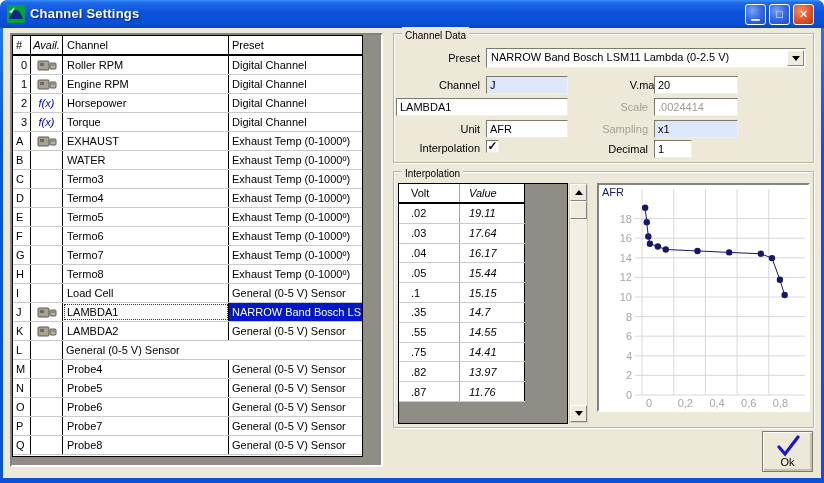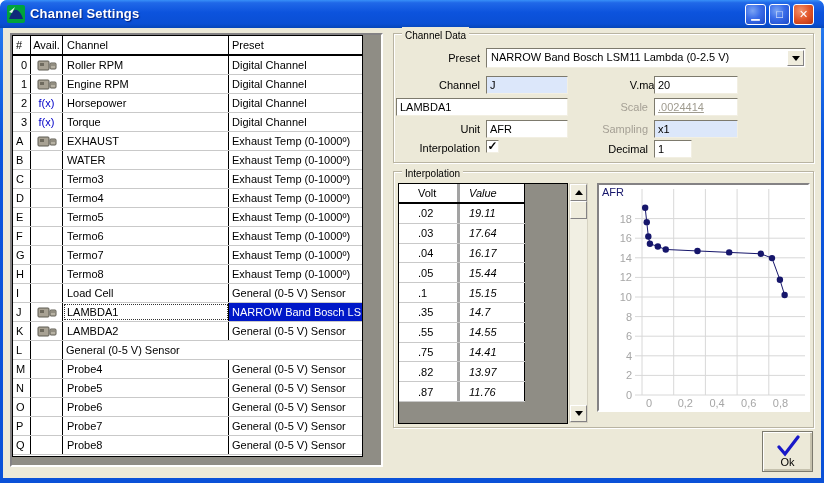--- a/index.html
+++ b/index.html
@@ -25,61 +25,61 @@
   
   #channel-grid { position:absolute; left:10px; top:33px; width:373px; height:434px;
     background:#8f8d85; border:2px solid; border-color:#848284 #ffffff #ffffff #848284; }
   #grid-white { position:absolute; left:0; top:0; width:351px; height:422px;
     background:#fff; border:1px solid #000; }
   .g-hrow { display:flex; height:20px; background:#fff; border-bottom:2px solid #000; }
   .g-row  { display:flex; height:19px; background:#fff; border-bottom:1px solid #c9c9c9; }
   .g-cell { border-right:1px solid #000; font-size:11px; color:#000; overflow:hidden;
     white-space:nowrap; display:flex; align-items:center; padding:0 3px; }
   .c0 { width:18px; flex:none; }
-  .c1 { width:32px; flex:none; justify-content:center; }
+  .c1 { width:32px; flex:none; justify-content:center;font-style:italic; }
   .c2 { width:166px; flex:none; padding-left:4px; }
   .c3 { flex:1; border-right:none; }
   .num-right { justify-content:flex-end; }
   .fx { color:#0000c8; font-size:11px; }
   .sel-cell { background:#0018c8; color:#fff; }
   .focus-cell { outline:1px dotted #333; outline-offset:-2px; }
 
   
   .groupbox { position:absolute; border:1px solid #b9b4a2;
     box-shadow:inset 1px 1px 0 #ffffff, 1px 1px 0 #ffffff; }
   .gb-title { position:absolute; top:-7px; left:8px; background:#ece9d8; padding:3px 3px;
     font-size:10px; color:#000; }
   .lbl { position:absolute; font-size:11px; color:#000; text-align:right; }
   .lbl-dis { color:#a5a095; }
   .field { position:absolute; background:#fff; border:1px solid;
     border-color:#7d7a6d #f2efe2 #f2efe2 #7d7a6d; font-size:11px; color:#000;
     padding:2px 3px; height:18px; overflow:hidden; white-space:nowrap; }
   .f-blue { background:#dce7fa; }
-  .f-dis { color:#9f9b8f;text-decoration:underline; }
+  .f-dis { color:#9f9b8f; }
   #preset-combo { position:absolute; left:486px; top:48px; width:320px; height:20px;
     background:#fff; border:1px solid; border-color:#7d7a6d #f2efe2 #f2efe2 #7d7a6d; }
   #preset-combo .cb-text { position:absolute; left:4px; top:2px; font-size:11px; white-space:nowrap; }
   .drop-btn { position:absolute; right:1px; top:1px; width:17px; height:16px;
     background:#efecdd; border:1px solid; border-color:#fff #848284 #848284 #fff;
     display:flex; align-items:center; justify-content:center; }
   .arrow-down { width:0; height:0; border-left:4px solid transparent;
     border-right:4px solid transparent; border-top:5px solid #000; }
   .arrow-up { width:0; height:0; border-left:4px solid transparent;
     border-right:4px solid transparent; border-bottom:5px solid #000; }
   #interp-check { position:absolute; left:486px; top:140px; width:13px; height:13px;
     background:#fff; border:1px solid; border-color:#7d7a6d #f2efe2 #f2efe2 #7d7a6d;
     font-size:12px; line-height:11px; text-align:center; color:#000; font-weight:bold; }
 
   
   #volt-grid { position:absolute; left:398px; top:183px; width:170px; height:241px;
     background:#8f8d85; border:1px solid #000; }
   .v-hrow { display:flex; height:20px; background:#fff; border-bottom:2px solid #000; width:126px; }
   .v-row { display:flex; height:19.8px; background:#fff; border-bottom:1px solid #c9c9c9; width:126px; }
-  .vc0 { width:61px; flex:none; border-right:3px solid #a3a3a3; font-size:11px;
-    display:flex; align-items:center; padding-left:19px; }
+  .vc0 { width:61px; flex:none; border-right:1px solid #a3a3a3; font-size:11px;
+    display:flex; align-items:center; padding-left:12px; }
   .vc1 { width:65px; flex:none; border-right:1px solid #000; font-size:11px;
     display:flex; align-items:center; padding-left:9px;font-style:italic; }
 
   
   #vscroll { position:absolute; left:569px; top:183px; width:19px; height:240px;
     background:#f1efe3; border:1px solid #d6d2c2; }
   .sb-btn { position:absolute; left:0; width:17px; height:17px; background:#efecdd;
     border:1px solid; border-color:#fff #848284 #848284 #fff;
     display:flex; align-items:center; justify-content:center; }
   #sb-thumb { position:absolute; left:0; top:17px; width:17px; height:18px; background:#efecdd;

